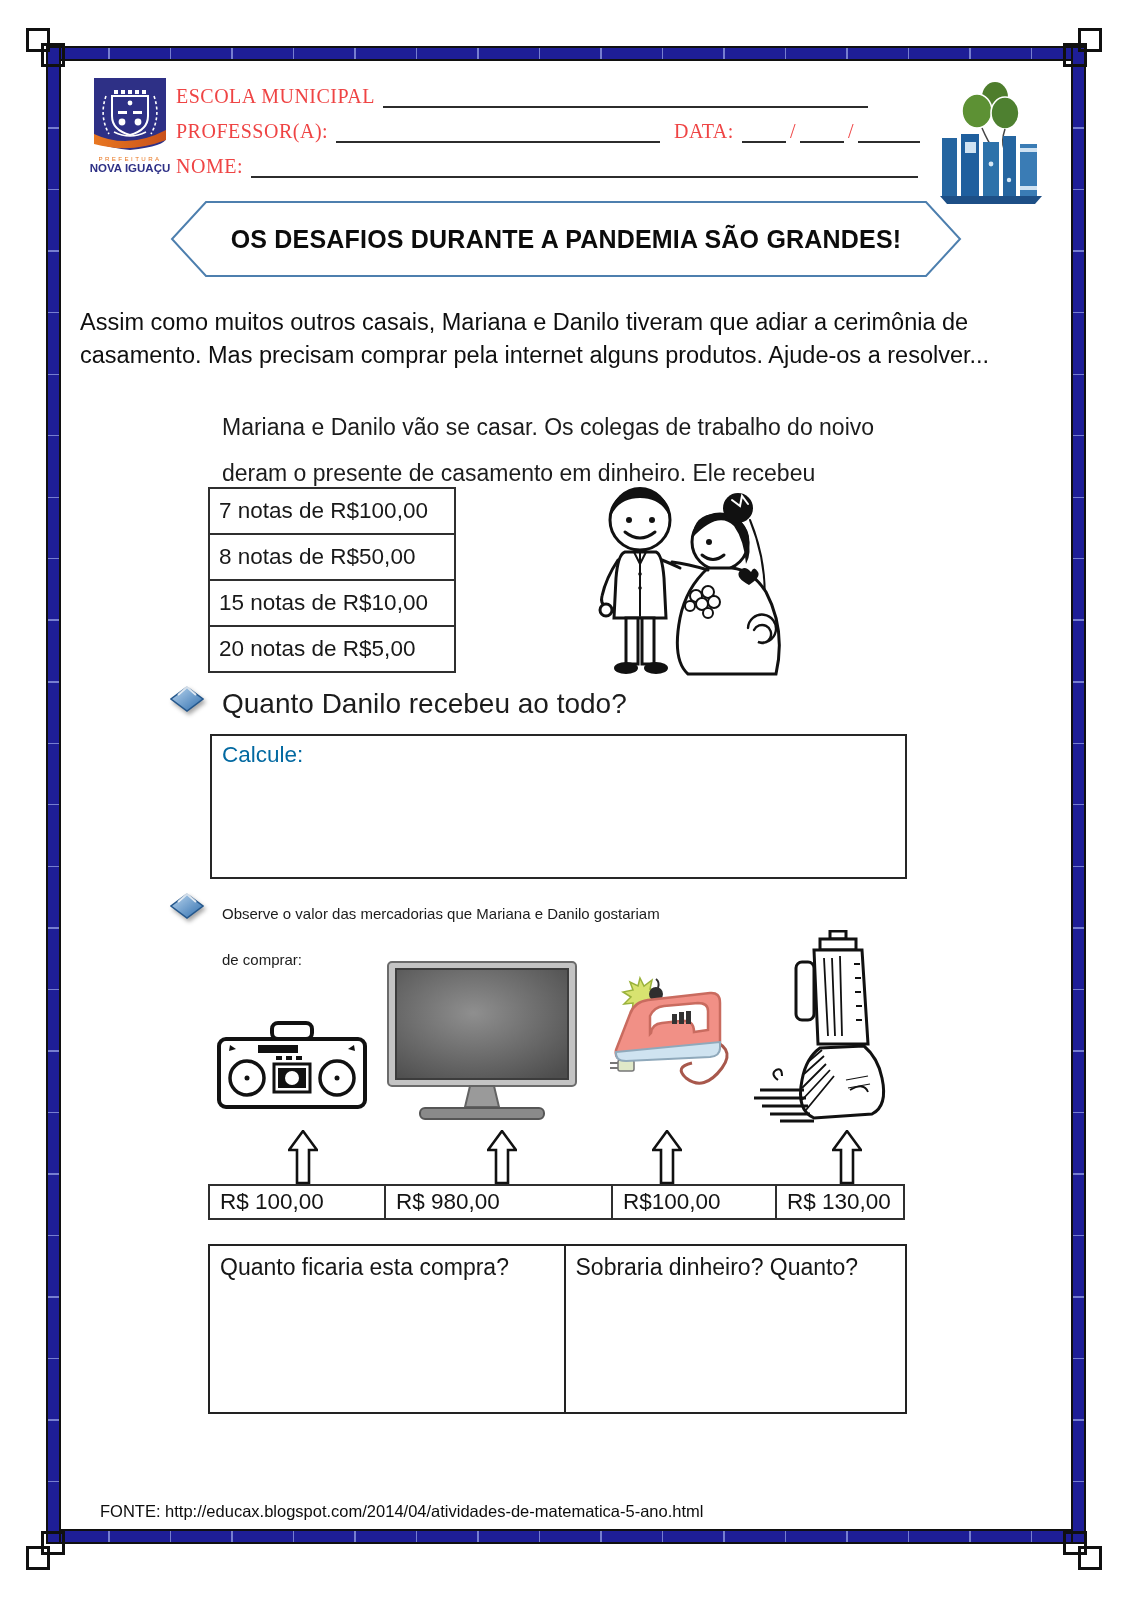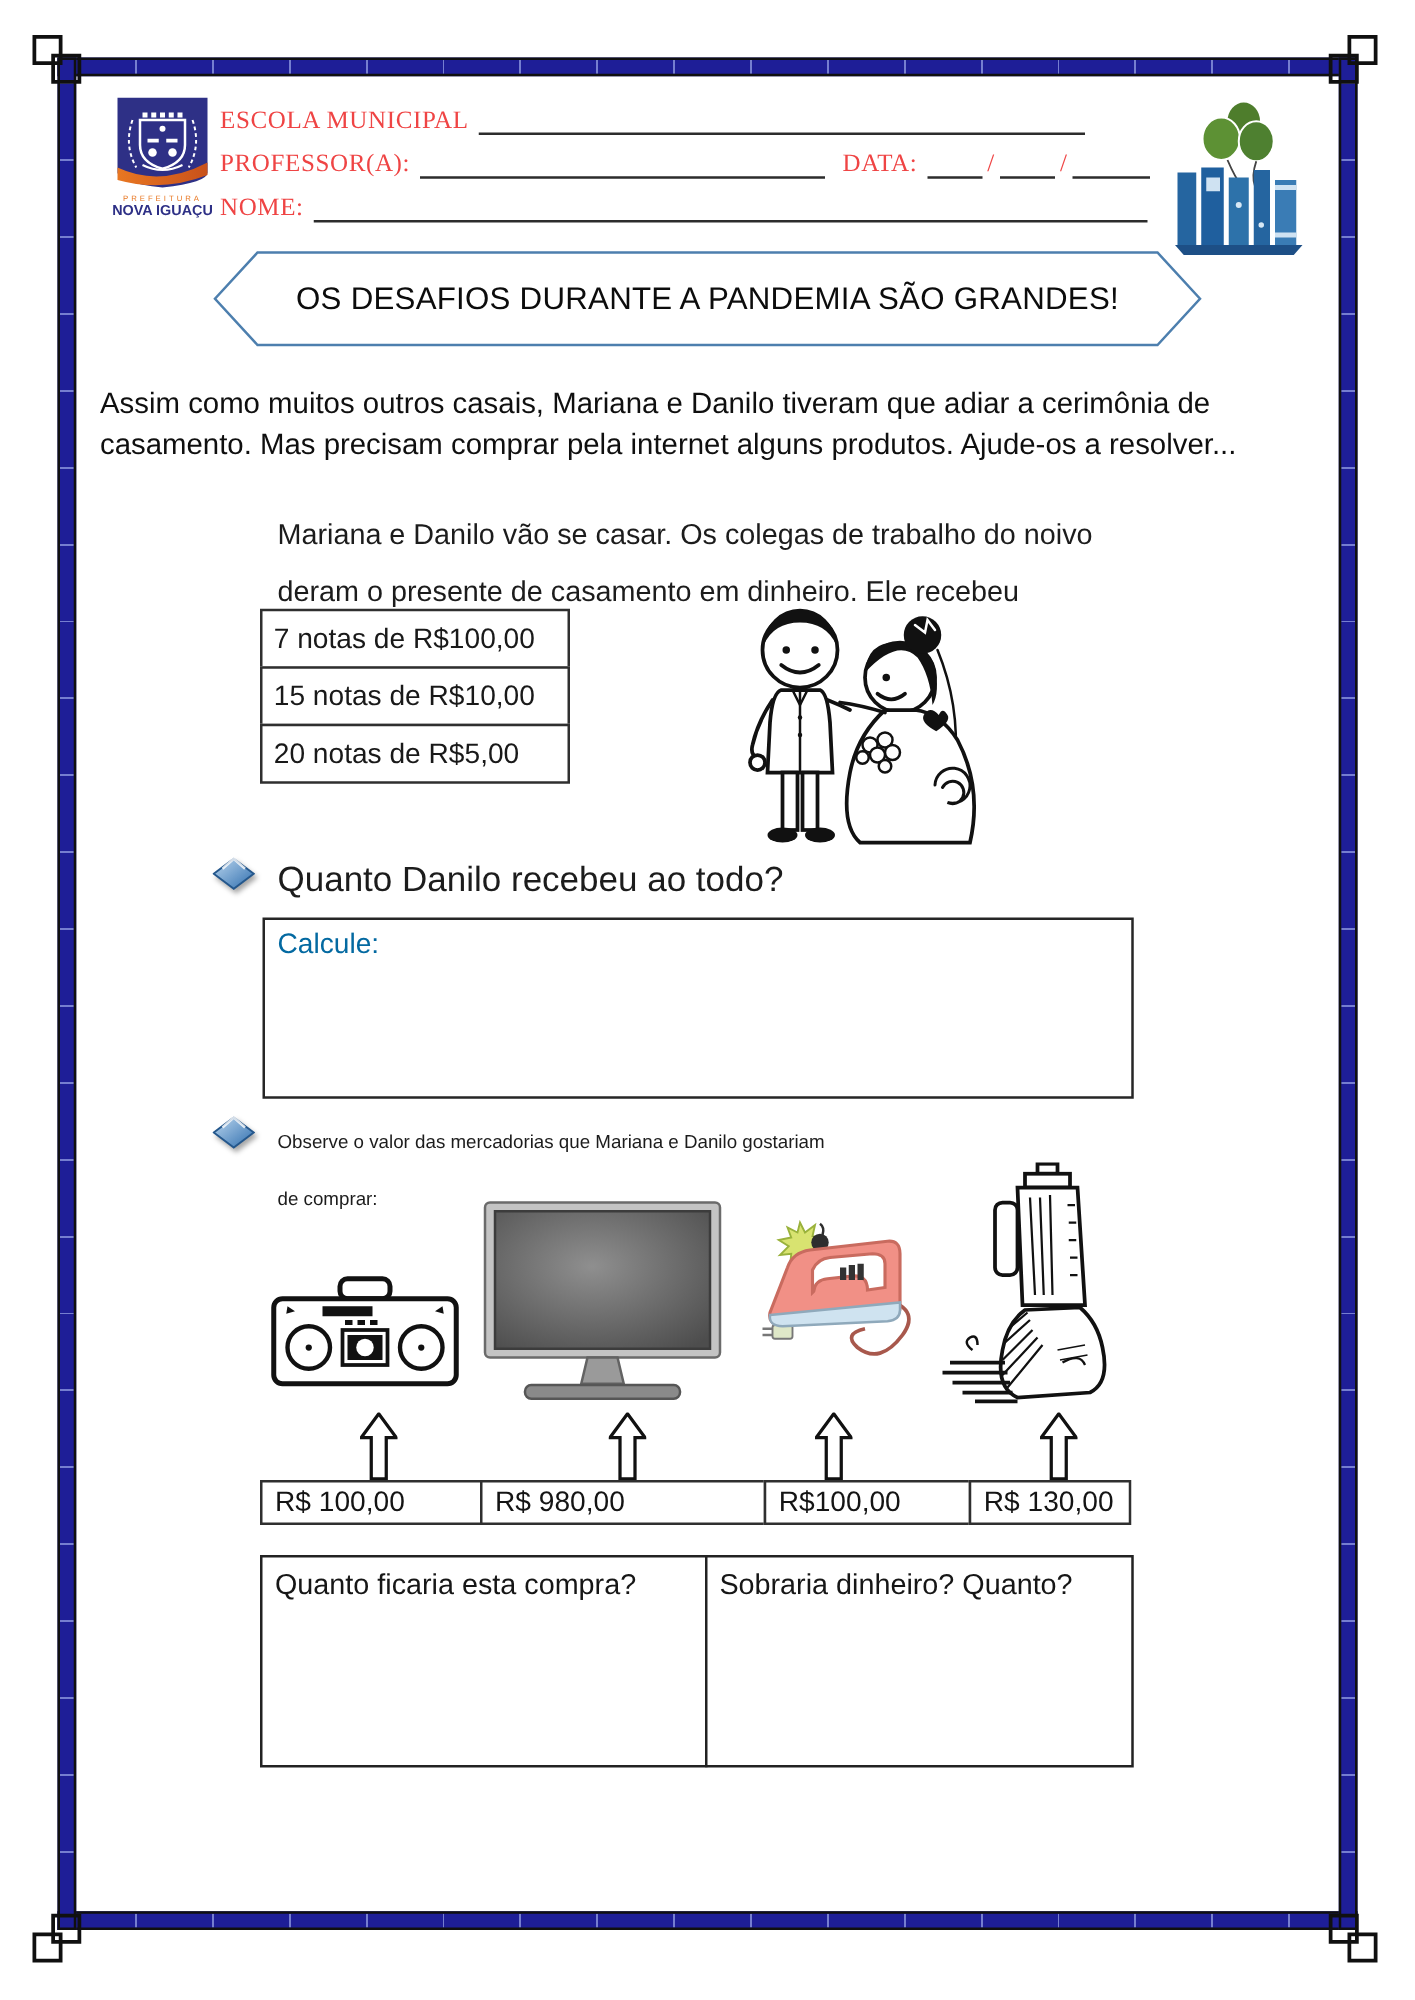--- a/index.html
+++ b/index.html
@@ -20,21 +20,21 @@
   .blank{border-bottom:2px solid #2c2c2c;height:22px;display:inline-block;}
   .grow{flex:1 1 auto;}
   .hdr-label{white-space:nowrap;padding-right:8px;}
   .slash{padding:0 4px;}
   
   .badge{position:absolute;left:76px;top:196px;width:94px;height:90px;}
   .badge-num{position:absolute;left:0;top:0;width:94px;height:90px;display:flex;align-items:center;justify-content:center;
              color:#fff;font-weight:bold;font-size:28px;text-shadow:1px 2px 2px rgba(0,0,0,.45);}
   .banner{position:absolute;left:170px;top:200px;width:792px;height:78px;}
   .banner-title{position:absolute;left:40px;right:40px;top:0;height:100%;display:flex;align-items:center;justify-content:center;
-                font-weight:normal;font-size:25px;color:#0c0c0c;letter-spacing:.2px;text-align:center;}
+                font-weight:bold;font-size:25px;color:#0c0c0c;letter-spacing:.2px;text-align:center;}
   
   .intro{position:absolute;left:80px;top:306px;width:990px;font-size:23.5px;line-height:1.42;color:#0f0f0f;}
   .ptext{position:absolute;left:222px;top:404px;font-size:23px;line-height:46px;color:#1c1c1c;}
   .obstext{position:absolute;left:222px;top:891px;font-size:15px;line-height:46px;color:#1c1c1c;}
   .qline{position:absolute;left:222px;top:688px;font-size:28px;color:#1c1c1c;}
   
   .notes{position:absolute;left:208px;top:487px;width:248px;}
   .notes .nrow{box-sizing:border-box;border:2px solid #2f2f2f;height:48px;margin-top:-2px;display:flex;align-items:center;
                padding-left:9px;font-size:22.5px;color:#191919;background:#fff;}
   .notes .nrow:first-child{margin-top:0;}
@@ -154,20 +154,21 @@
 
   <div class="intro">Assim como muitos outros casais, Mariana e Danilo tiveram que adiar a cerimônia de casamento. Mas precisam comprar pela internet alguns produtos. Ajude-os a resolver...</div>
 
   <div class="ptext">
     <div>Mariana e Danilo vão se casar. Os colegas de trabalho do noivo</div>
     <div>deram o presente de casamento em dinheiro. Ele recebeu</div>
   </div>
 
   <div class="notes">
     <div class="nrow">7 notas de R$100,00</div>
+    <div class="nrow">8 notas de R$50,00</div>
     <div class="nrow">15 notas de R$10,00</div>
     <div class="nrow">20 notas de R$5,00</div>
   </div>
 
   <svg class="art" style="left:568px;top:468px;" width="255" height="215" viewBox="0 0 255 215">
     <g stroke="#111" stroke-width="3" fill="#fff" stroke-linecap="round">
 
       <circle cx="72" cy="52" r="30"></circle>
       <path d="M43,48 A29,29 0 0 1 101,48 Q93,30 72,30 Q51,30 43,48 Z" fill="#111" stroke="none"></path>
       <circle cx="61" cy="52" r="3" fill="#111" stroke="none"></circle>
@@ -334,14 +335,15 @@
 
   <div class="qtable">
     <div class="qcell" style="width:358px;">
       <span>Quanto ficaria esta compra?</span>
     </div>
     <div class="qcell" style="width:343px;">
       <span>Sobraria dinheiro? Quanto?</span>
     </div>
   </div>
 
+  <div class="fonte">FONTE: http://educax.blogspot.com/2014/04/atividades-de-matematica-5-ano.html</div>
 
 </div>
 
 </body></html>

